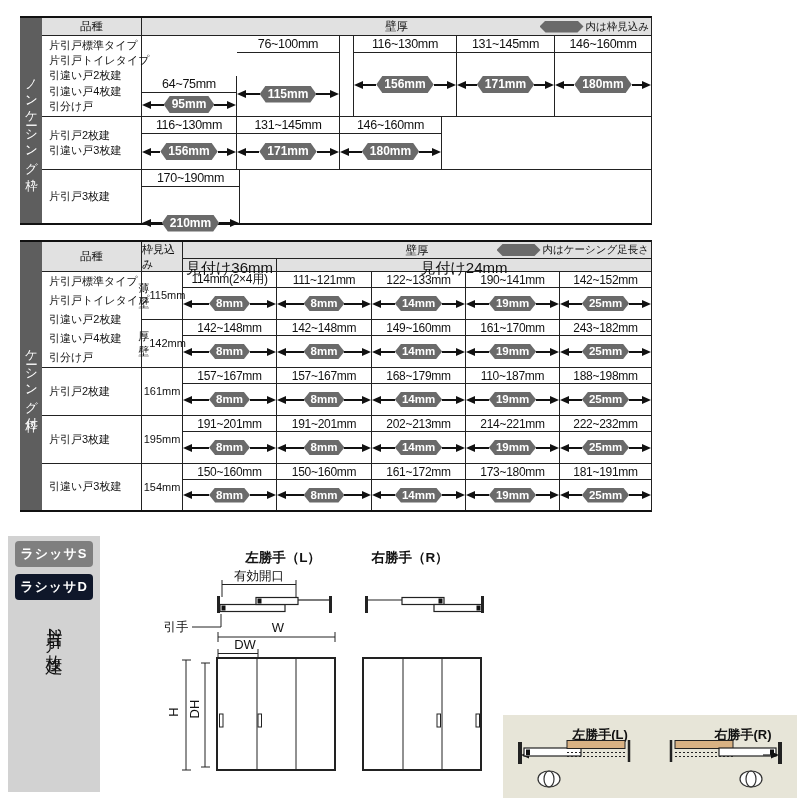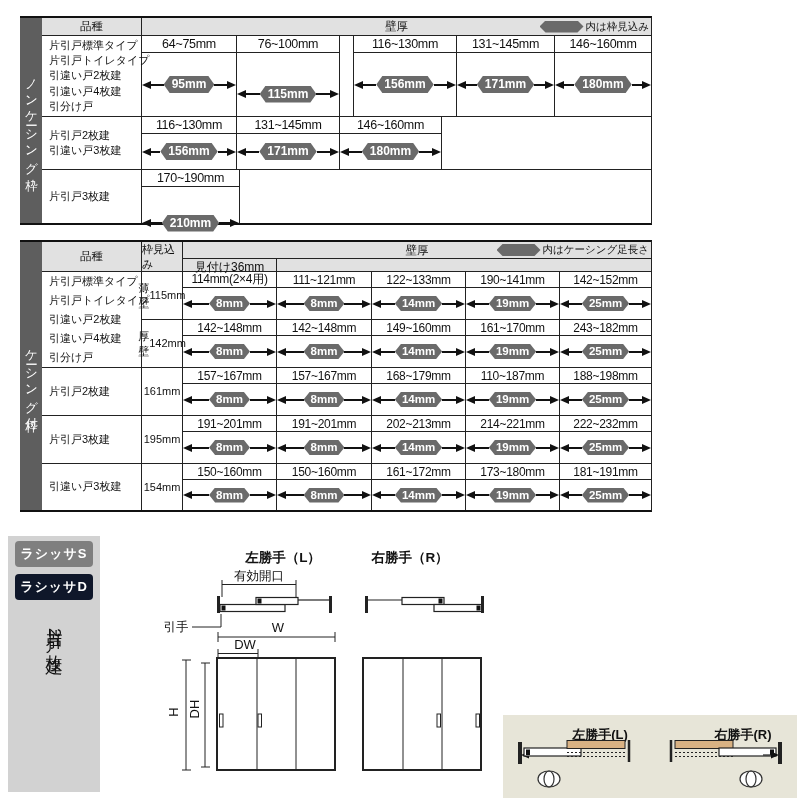--- a/index.html
+++ b/index.html
@@ -18,21 +18,21 @@
   .wallhead{flex:1;position:relative;display:flex;align-items:center;justify-content:center;font-size:11.5px}
   .legend{position:absolute;right:2px;top:50%;transform:translateY(-50%);display:flex;align-items:center;gap:2px;font-size:10.5px;white-space:nowrap}
   .legendcap{width:44px;height:12px;background:#6a6a6a;flex:none;
              clip-path:polygon(6px 0,calc(100% - 6px) 0,100% 50%,calc(100% - 6px) 100%,6px 100%,0 50%)}
 
   .hdr2{background:#e1e1e1;border-bottom:1px solid #222;display:flex;height:30px;flex:none}
   .kindhead.h30{height:100%}
   .framehead{width:41px;border-right:1px solid #222;display:flex;align-items:center;justify-content:center;font-size:11px;flex:none}
   .datahead{flex:1;display:flex;flex-direction:column;min-width:0}
   .rowA{height:17px;border-bottom:1px solid #222;position:relative;display:flex;align-items:center;justify-content:center;font-size:11.5px;flex:none}
-  .rowB{flex:1;display:flex;font-size:12px}
+  .rowB{flex:1;display:flex;font-size:15px}
   .sub36{width:94px;border-right:1px solid #222;display:flex;align-items:center;justify-content:center;flex:none}
   .sub24{flex:1;display:flex;align-items:center;justify-content:center}
 
   .rows{display:flex;flex-direction:column;flex:1}
   .trow{display:flex;border-bottom:1px solid #222;flex:none}
   .trow:last-child{border-bottom:none}
   .group{display:flex;border-bottom:1px solid #222;flex:none}
   .group:last-child{border-bottom:none}
   .subcol{flex:1;display:flex;flex-direction:column;min-width:0}
   .subrow{flex:1;display:flex;border-bottom:1px solid #222}
@@ -93,21 +93,21 @@
     </div>
     <div class="rows" id="t1rows">
         <div class="trow" style="height: 81px;">
           <div class="kind">
             <div>片引戸標準タイプ</div>
             <div>片引戸トイレタイプ</div>
             <div>引違い戸2枚建</div>
             <div>引違い戸4枚建</div>
             <div>引分け戸</div>
           </div>
-          <div class="cell" style="width: 95px;">
+          <div class="cell" style="width: 95px; margin-top: 40px;">
             <div class="rangebar">64~75mm</div>
             <div class="arrowzone">
               <div class="arr">
                 <div class="tri l"></div>
                 <div class="aline"></div>
                 <div class="cap">95mm</div>
                 <div class="aline"></div>
                 <div class="tri r"></div>
               </div>
             </div>
@@ -238,20 +238,21 @@
       <div class="datahead">
         <div class="rowA">
           <span>壁厚</span>
           <span class="legend">
             <span class="legendcap"></span>
             <span>内はケーシング足長さ</span>
           </span>
         </div>
         <div class="rowB">
           <div class="sub36">見付け36mm</div>
+          <div class="sub24">見付け24mm</div>
         </div>
       </div>
     </div>
     <div class="rows" id="t2rows">
         <div class="group" style="height: 96px;">
           <div class="kind tall">
             <div>片引戸標準タイプ</div>
             <div>片引戸トイレタイプ</div>
             <div>引違い戸2枚建</div>
             <div>引違い戸4枚建</div>

